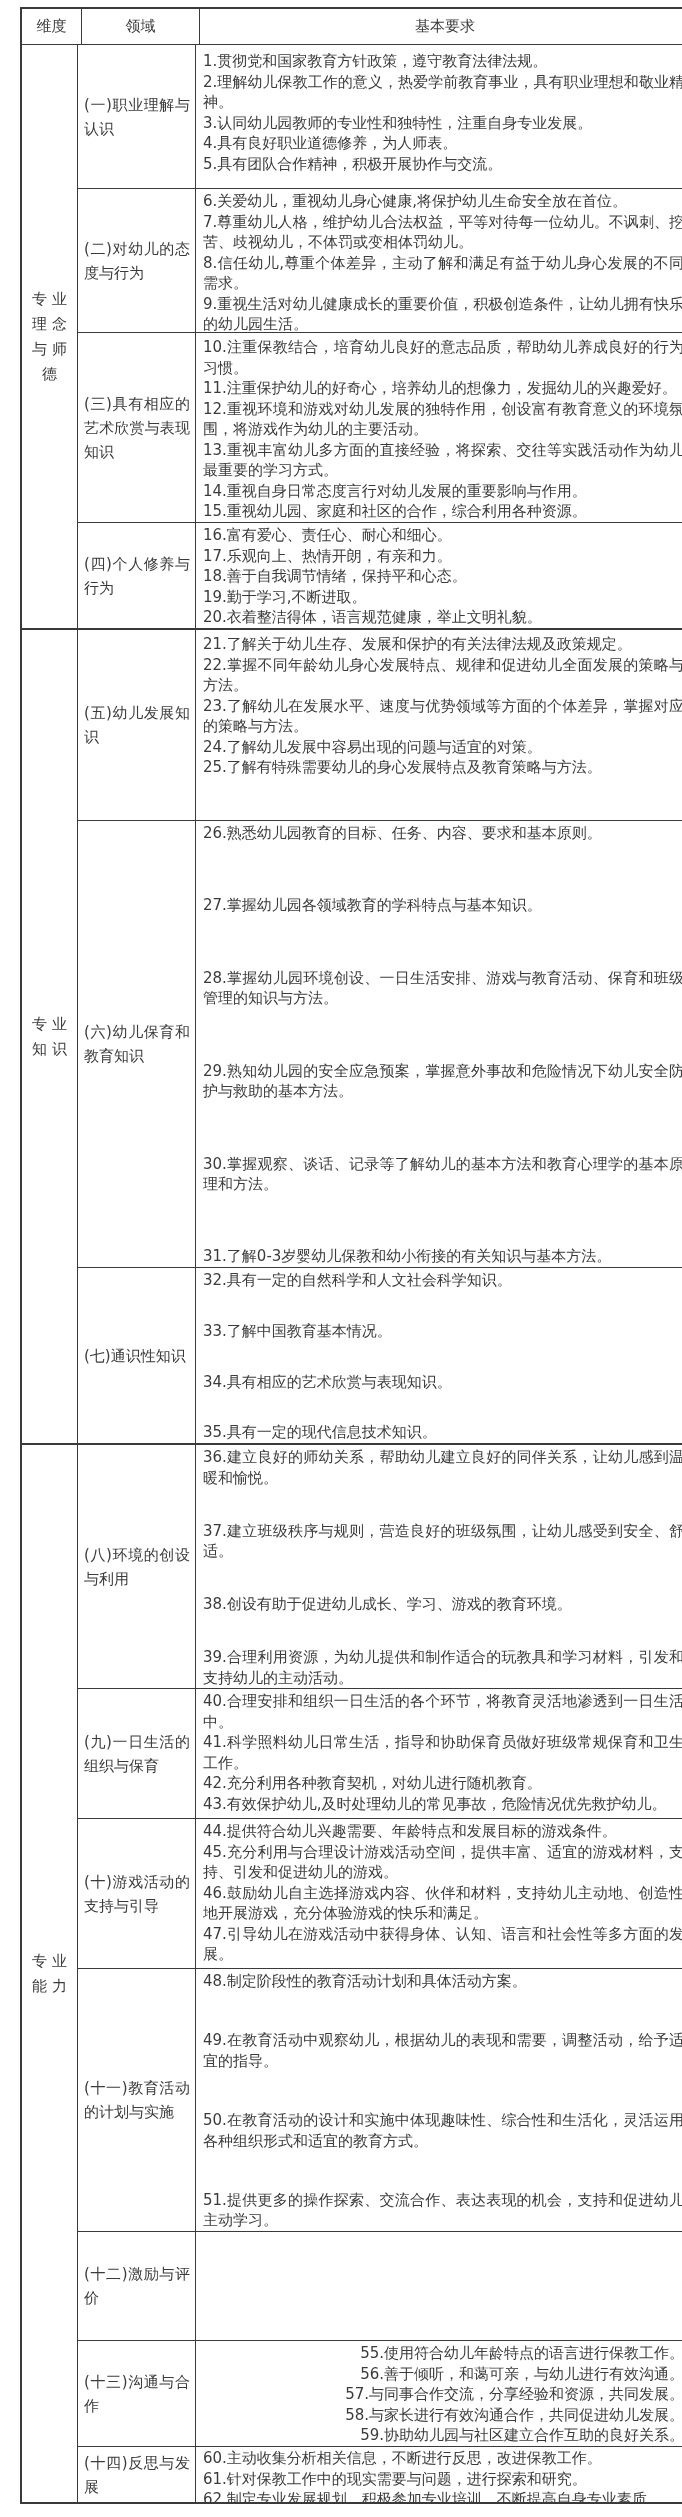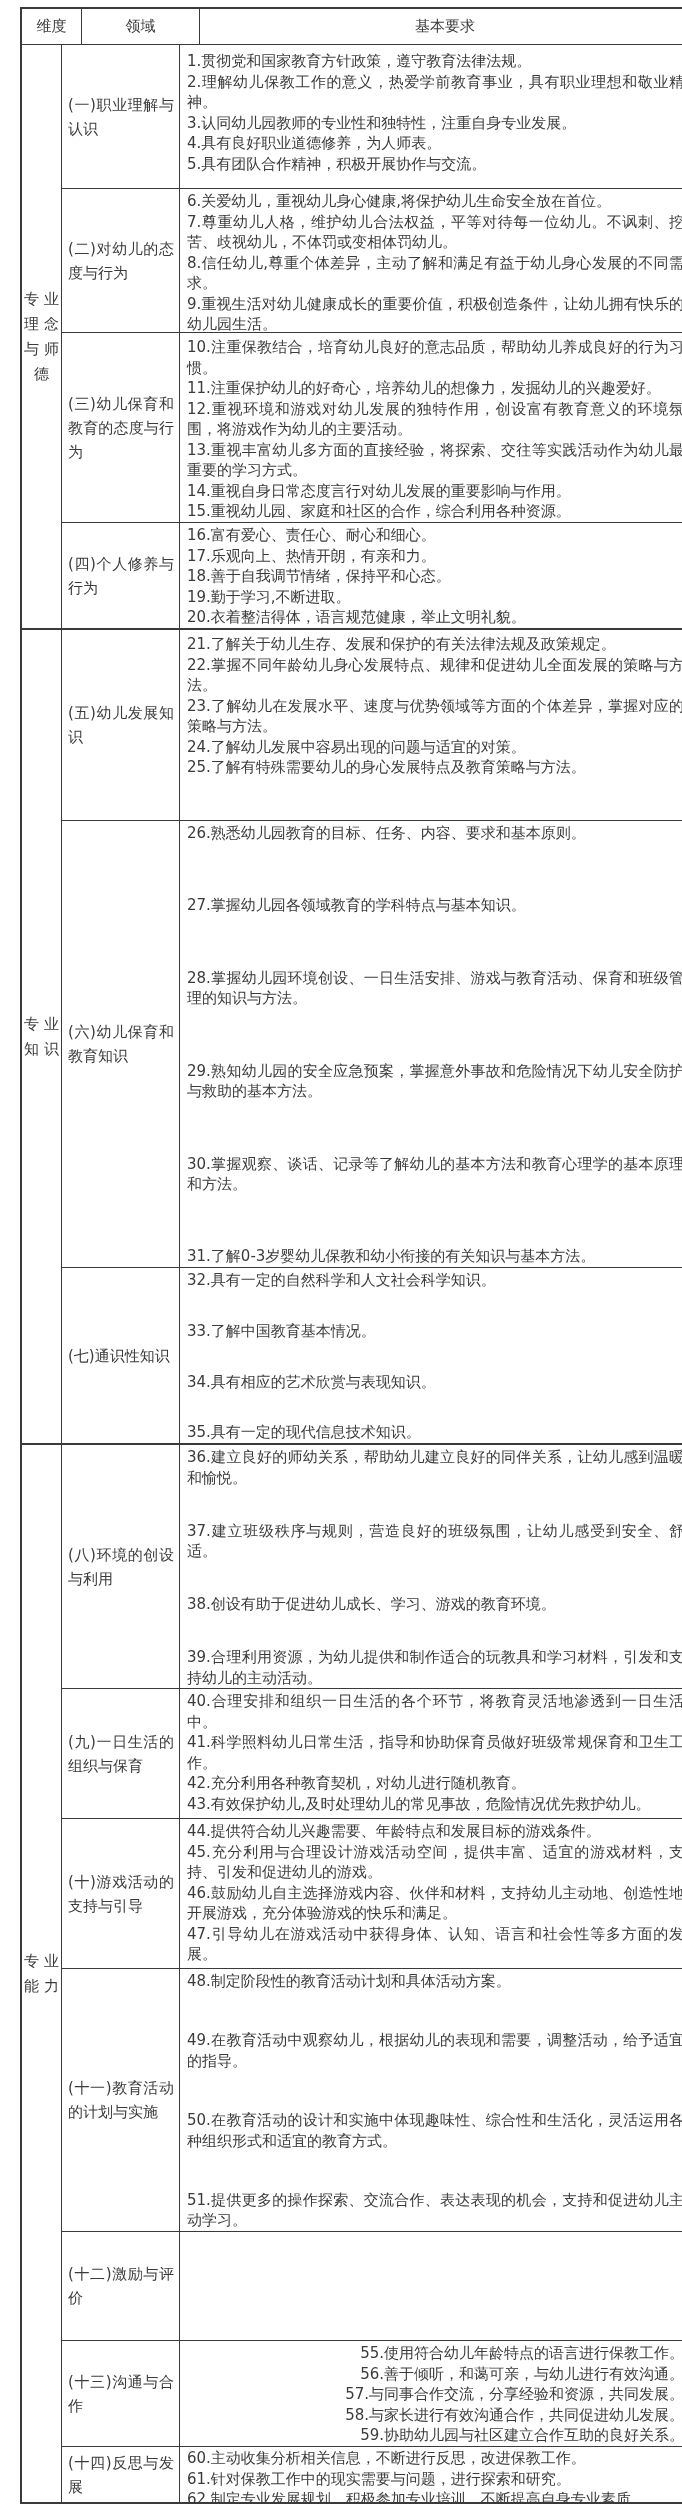--- a/index.html
+++ b/index.html
@@ -15,21 +15,21 @@
     background: #fff;
   }
   .thead { display: flex; height: 36px; border-bottom: 1px solid #3a3a3a; }
   .th { display: flex; align-items: center; justify-content: center; font-size: 15px; }
   .th-dim { width: 60px; border-right: 1px solid #3a3a3a; }
   .th-domain { width: 118px; border-right: 1px solid #3a3a3a; }
   .th-req { flex: 1; }
   .section { display: flex; }
   .section.thick { border-top: 2px solid #3a3a3a; }
   .dim-cell {
-    width: 40px; border-right: 1px solid #3a3a3a;
+    width: 56px; border-right: 1px solid #3a3a3a;
     display: flex; align-items: center; justify-content: center;
     text-align: center; font-size: 15px; line-height: 25px;
     white-space: pre-line;
   }
   .rows { flex: 1; display: flex; flex-direction: column; }
   .row { display: flex; overflow: hidden; }
   .row + .row { border-top: 1px solid #3a3a3a; }
   .domain-cell {
     width: 118px; border-right: 1px solid #3a3a3a;
     display: flex; align-items: center;
@@ -81,21 +81,21 @@
             </div>
             <div class="req-cell" style="padding-top: 2px;">
               <div class="item">6.关爱幼儿，重视幼儿身心健康,将保护幼儿生命安全放在首位。</div>
               <div class="item">7.尊重幼儿人格，维护幼儿合法权益，平等对待每一位幼儿。不讽刺、挖苦、歧视幼儿，不体罚或变相体罚幼儿。</div>
               <div class="item">8.信任幼儿,尊重个体差异，主动了解和满足有益于幼儿身心发展的不同需求。</div>
               <div class="item">9.重视生活对幼儿健康成长的重要价值，积极创造条件，让幼儿拥有快乐的幼儿园生活。</div>
             </div>
           </div>
           <div class="row" style="height: 190px;">
             <div class="domain-cell">
-              <span>(三)幼儿保育和教育的态度与行为</span>
+              <span>(三)具有相应的艺术欣赏与表现知识</span>
             </div>
             <div class="req-cell" style="padding-top: 4px;">
               <div class="item">10.注重保教结合，培育幼儿良好的意志品质，帮助幼儿养成良好的行为习惯。</div>
               <div class="item">11.注重保护幼儿的好奇心，培养幼儿的想像力，发掘幼儿的兴趣爱好。</div>
               <div class="item">12.重视环境和游戏对幼儿发展的独特作用，创设富有教育意义的环境氛围，将游戏作为幼儿的主要活动。</div>
               <div class="item">13.重视丰富幼儿多方面的直接经验，将探索、交往等实践活动作为幼儿最重要的学习方式。</div>
               <div class="item">14.重视自身日常态度言行对幼儿发展的重要影响与作用。</div>
               <div class="item">15.重视幼儿园、家庭和社区的合作，综合利用各种资源。</div>
             </div>
           </div>

